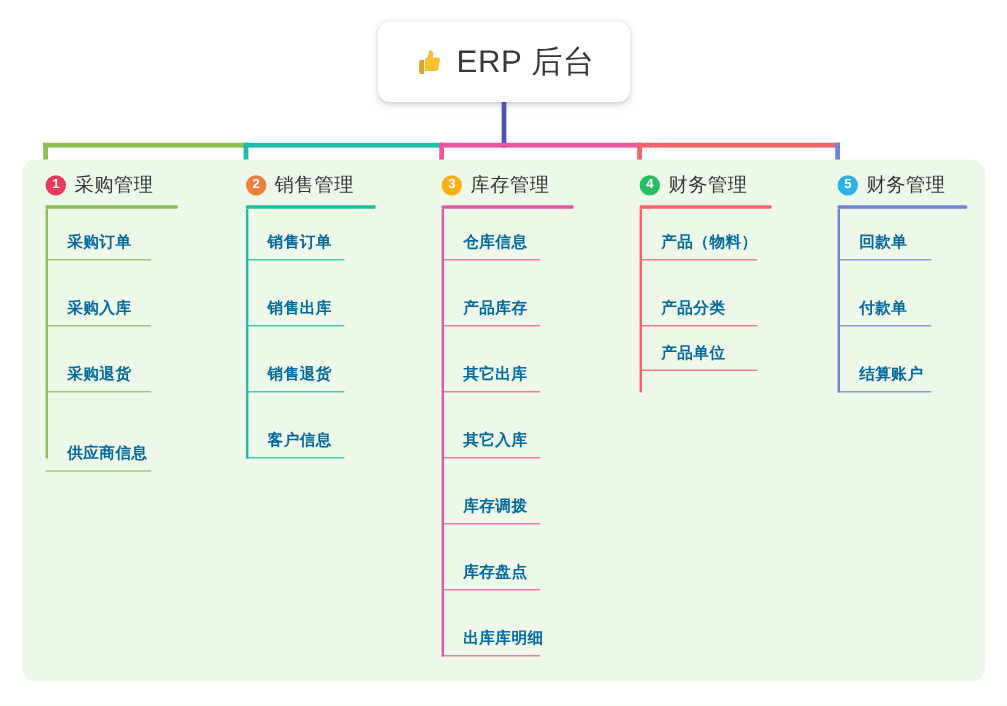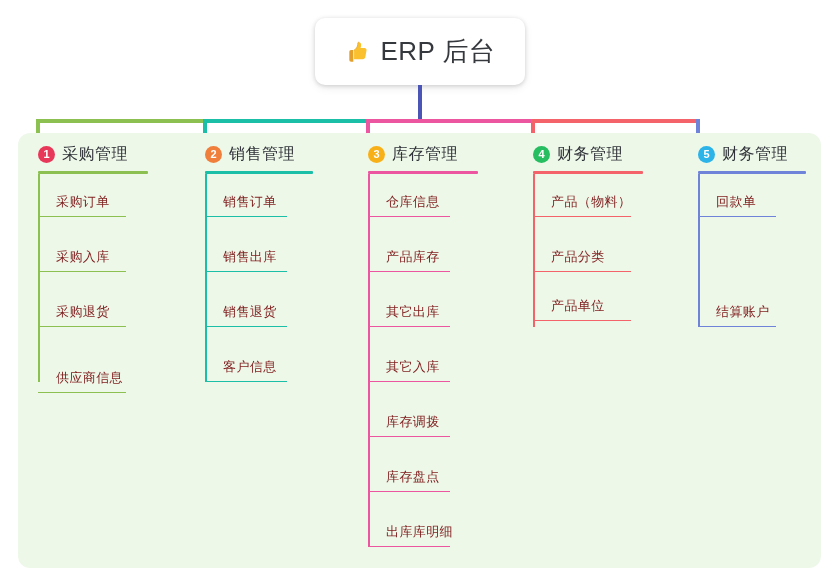--- a/index.html
+++ b/index.html
@@ -49,21 +49,21 @@
   .col-title{font-size:16px;color:#2f3238;letter-spacing:.5px;}
   .head-rule{position:absolute;height:3px;border-radius:1px;}
 
   
   .col-stem{position:absolute;width:2px;}
 
   
   .item{position:absolute;height:36px;}
   .item-label{
     position:absolute;left:18px;bottom:6px;
-    font-size:13px;color:#7f1d1d;white-space:nowrap;letter-spacing:.4px;
+    font-size:13px;color:#0369a1;white-space:nowrap;letter-spacing:.4px;font-weight:bold;
   }
   .item-rule{position:absolute;left:0;bottom:0;height:1.5px;}
 </style>
 </head>
 <body>
 
 <div id="stage">
 
   <div class="root-card">
     <span class="root-emoji">
@@ -183,36 +183,40 @@
           </div>
           <div class="head-rule" style="left: 0px; top: 38px; width: 110px; background: rgb(244, 98, 106);"></div>
           <div class="item" style="left: 0px; top: 48px; width: 98px;">
             <span class="item-label">产品（物料）</span>
             <div class="item-rule" style="width: 98px; background: rgb(244, 98, 106);"></div>
           </div>
           <div class="item" style="left: 0px; top: 103px; width: 98px; text-align: center;">
             <span class="item-label">产品分类</span>
             <div class="item-rule" style="width: 98px; background: rgb(244, 98, 106);"></div>
           </div>
-          <div class="item" style="left: 0px; top: 152px; width: 98px;">
+          <div class="item" style="left: 0px; top: 140px; width: 98px;">
             <span class="item-label">产品单位</span>
             <div class="item-rule" style="width: 98px; background: rgb(244, 98, 106);"></div>
           </div>
           <div class="col-stem" style="left: 0px; top: 41px; height: 153px; background: rgb(244, 98, 106);"></div>
         </div>
         <div class="col" style="left: 680px; width: 128px; height: 100%;">
           <div class="col-head">
             <span class="badge" style="background: rgb(44, 179, 232);">5</span>
             <span class="col-title">财务管理</span>
           </div>
           <div class="head-rule" style="left: 0px; top: 38px; width: 108px; background: rgb(111, 131, 216);"></div>
           <div class="item" style="left: 0px; top: 48px; width: 78px;">
             <span class="item-label">回款单</span>
             <div class="item-rule" style="width: 78px; background: rgb(111, 131, 216);"></div>
           </div>
+          <div class="item" style="left: 0px; top: 103px; width: 78px;">
+            <span class="item-label">付款单</span>
+            <div class="item-rule" style="width: 78px; background: rgb(111, 131, 216);"></div>
+          </div>
           <div class="item" style="left: 0px; top: 158px; width: 78px;">
             <span class="item-label">结算账户</span>
             <div class="item-rule" style="width: 78px; background: rgb(111, 131, 216);"></div>
           </div>
           <div class="col-stem" style="left: 0px; top: 41px; height: 153px; background: rgb(111, 131, 216);"></div>
         </div>
       </div>
   </div>
 
 </div>

